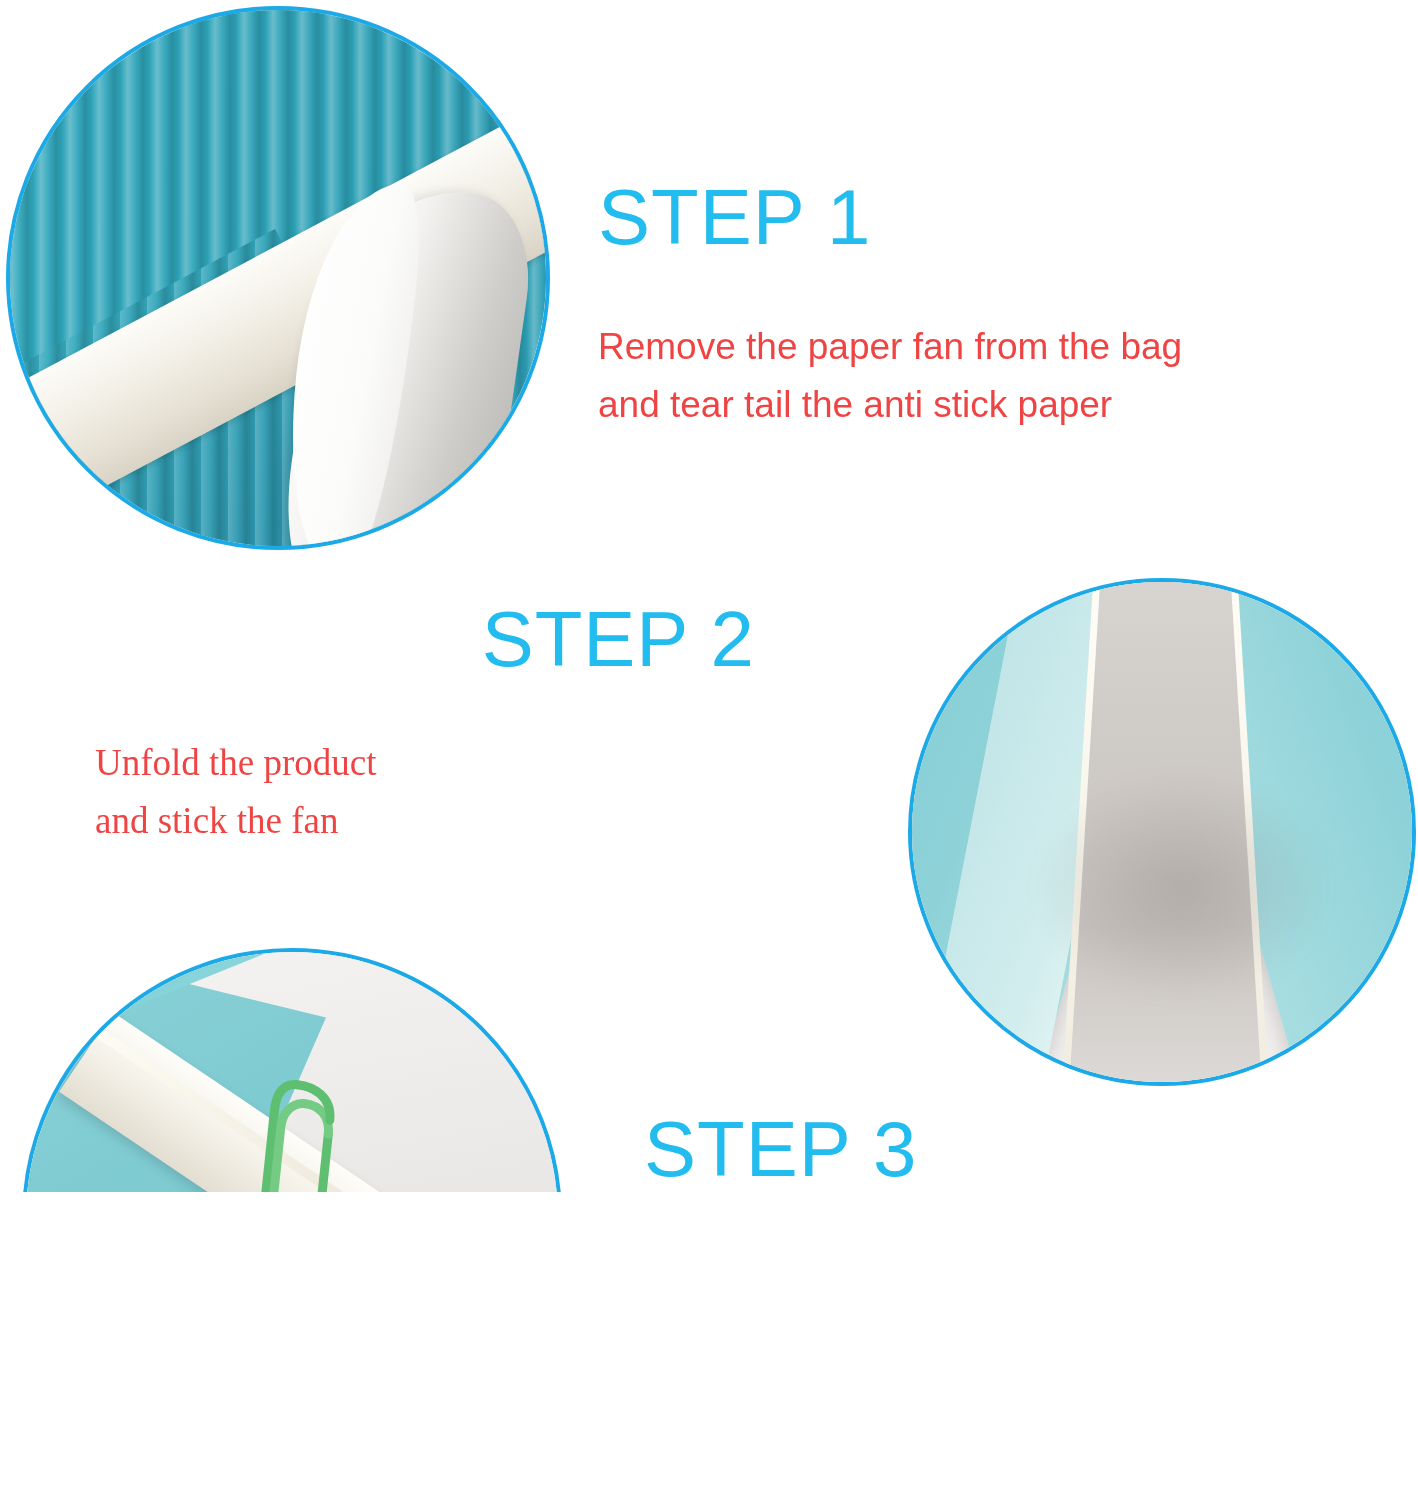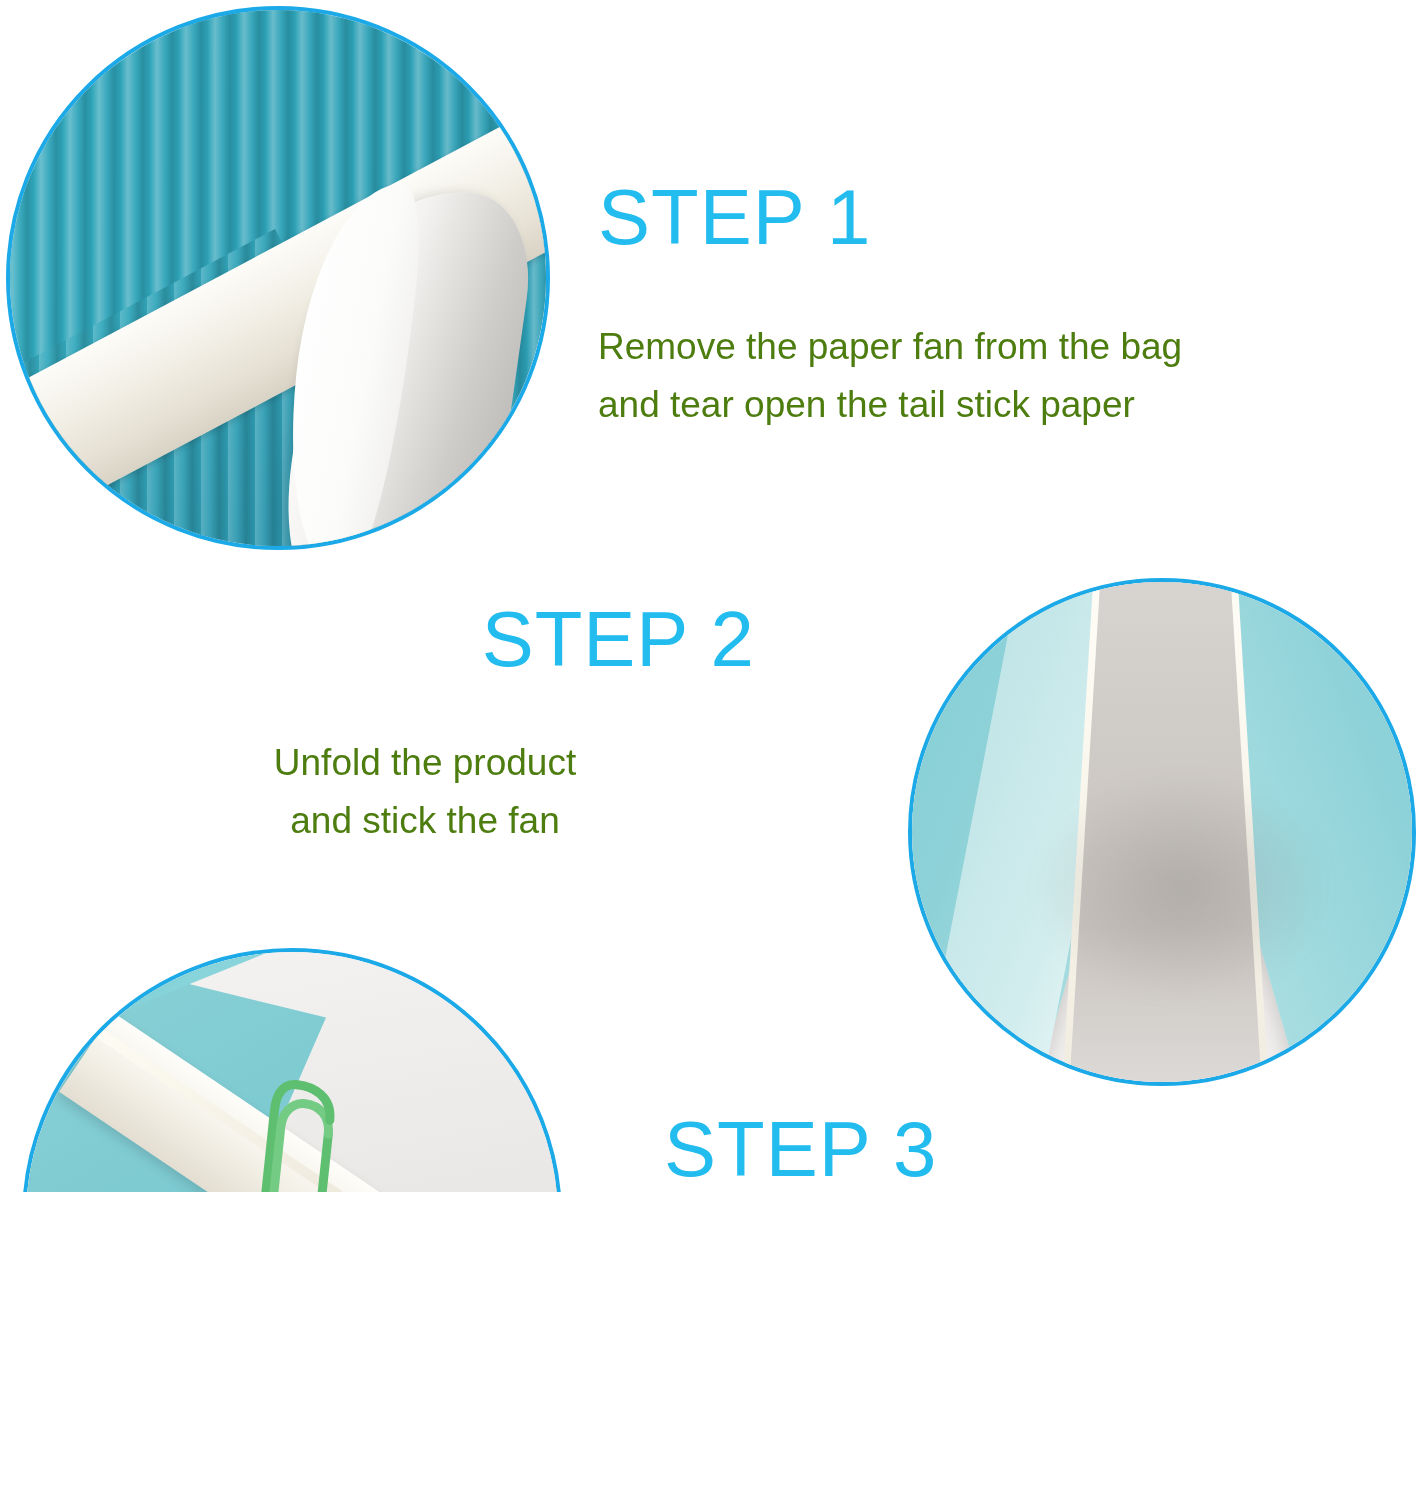--- a/index.html
+++ b/index.html
@@ -230,38 +230,38 @@
     color: #22BCEE;
     font-size: 78px;
     font-weight: 400;
     letter-spacing: 1px;
     line-height: 1;
     margin: 0;
     white-space: nowrap;
     font-family: "Liberation Sans", sans-serif;
   }
   .step-body {
-    color: #4d7c0f;
+    color: #ef4444;
     font-size: 37px;
     font-weight: 400;
     line-height: 1.58;
     margin: 0;
     white-space: nowrap;
     font-family: "Liberation Sans", sans-serif;
   }
 
   #step-1 { left: 598px; top: 178px; text-align: left; }
   #step-1 .step-title { margin-bottom: 62px; }
 
   #step-2 { left: 95px; top: 600px; text-align: left; }
   #step-2 .step-title { margin-bottom: 56px; margin-left: 10px; text-align: right; }
-  #step-2 .step-body { text-align: center; width: 660px; }
+  #step-2 .step-body { text-align: left; width: 660px; font-family: Liberation Serif, serif; }
 
   #step-3 { left: 640px; top: 1110px; text-align: left; }
-  #step-3 .step-title { margin-bottom: 58px; margin-left: 24px; }
+  #step-3 .step-title { margin-bottom: 58px; margin-left: 4px; }
   #step-3 .step-body { text-align: center; width: 655px; }
 </style>
 </head>
 <body>
 
 <div id="page">
 
   <div class="photo-circle" id="circle-1">
     <div class="photo-inner">
       <div id="c1-sheet"></div>
@@ -299,21 +299,21 @@
                  C50 198 62 186 62 168 L62 62" fill="none" stroke="#5FBF70" stroke-width="9" stroke-linecap="round"></path>
         <path d="M62 62 C62 44 50 34 36 34 C22 34 14 46 14 60 L14 150" fill="none" stroke="#74CB84" stroke-width="9" stroke-linecap="round"></path>
         <path d="M26 16 C42 16 62 24 62 48" fill="none" stroke="#5FBF70" stroke-width="9" stroke-linecap="round"></path>
       </svg>
     </div>
   </div>
 
   <div class="step-block" id="step-1">
     <h2 class="step-title">STEP 1</h2>
     <p class="step-body">Remove the paper fan from the bag</p>
-    <p class="step-body">and tear open the tail stick paper</p>
+    <p class="step-body">and tear tail the anti stick paper</p>
   </div>
 
   <div class="step-block" id="step-2">
     <h2 class="step-title">STEP 2</h2>
     <p class="step-body">Unfold the product</p>
     <p class="step-body">and stick the fan</p>
   </div>
 
   <div class="step-block" id="step-3">
     <h2 class="step-title">STEP 3</h2>

